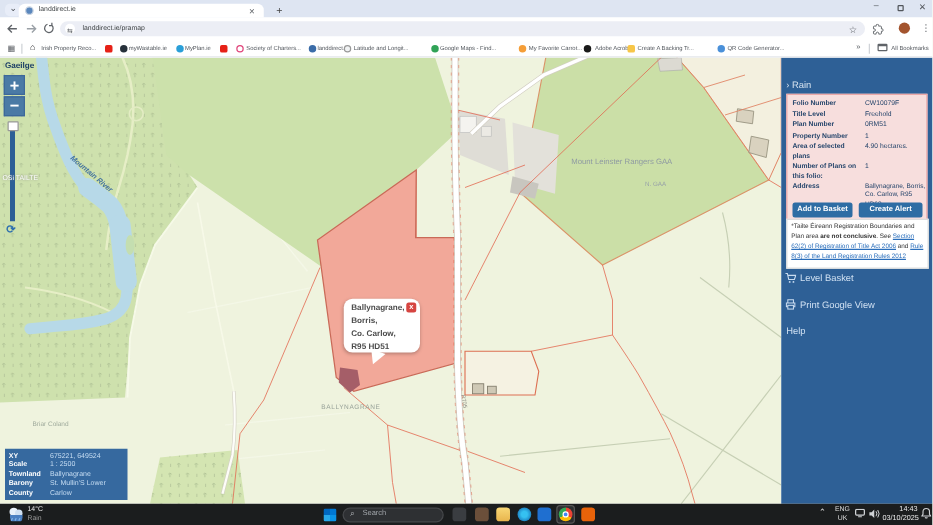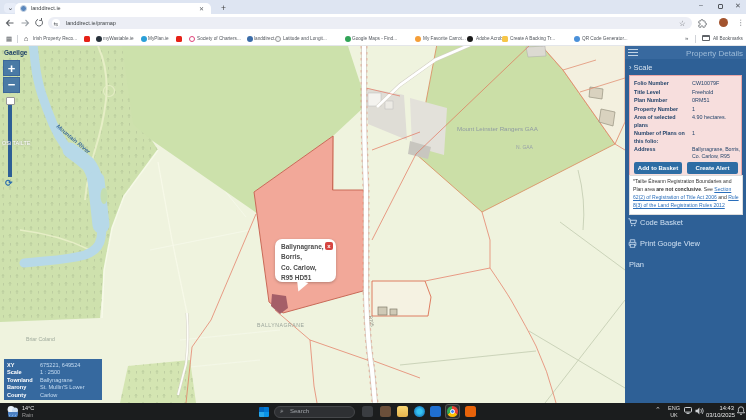--- a/index.html
+++ b/index.html
@@ -189,29 +189,21 @@
       </div>
   </div>
 
   <div class="abs" id="popup">
     <div id="popuptext">Ballynagrane,<br>Borris,<br>Co. Carlow,<br>R95 HD51</div>
     <div id="popupx">x</div>
     <div id="popuptail"></div>
   </div>
 
   <div class="abs" id="panel">
-    <div id="ptitlebar">
-      <div style="position:absolute; left:3px; top:2.5px; width:10px; height:8px;">
-        <div style="height:1.6px; background:#c2d4e6; margin-bottom:1.5px;"></div>
-        <div style="height:1.6px; background:#c2d4e6; margin-bottom:1.5px;"></div>
-        <div style="height:1.6px; background:#c2d4e6;"></div>
-      </div>
-      <div id="ptitle">Property Details</div>
-    </div>
-    <div id="pback">› Scale</div>
+    <div id="pback">› Rain</div>
     <div id="pinkbox">
       <div class="prow plab" style="left:4px; top:4px;">Folio Number</div>
       <div class="prow" style="left:62px; top:4px;">CW10079F</div>
       <div class="prow plab" style="left:4px; top:12.5px;">Title Level</div>
       <div class="prow" style="left:62px; top:12.5px;">Freehold</div>
       <div class="prow plab" style="left:4px; top:21px;">Plan Number</div>
       <div class="prow" style="left:62px; top:21px;">0RM51</div>
       <div class="prow plab" style="left:4px; top:29.5px;">Property Number</div>
       <div class="prow" style="left:62px; top:29.5px;">1</div>
       <div class="prow plab" style="left:4px; top:38px; width:52px;">Area of selected plans</div>
@@ -222,27 +214,27 @@
       <div class="prow" style="left:62px; top:70px; width:52px; font-size:5.2px;">Ballynagrane, Borris, Co. Carlow, R95 HD68</div>
       <div class="btn" style="left:4px; top:86px; width:48px; height:12px; line-height:12px;">Add to Basket</div>
       <div class="btn" style="left:57px; top:86px; width:51px; height:12px; line-height:12px;">Create Alert</div>
     </div>
     <div id="whitebox">*Tailte Éireann Registration Boundaries and Plan area <b>are not conclusive</b>. See <a>Section 62(2) of Registration of Title Act 2006</a> and <a>Rule 8(3) of the Land Registration Rules 2012</a></div>
     <svg style="position:absolute; left:3px; top:172px;" width="9" height="9" viewBox="0 0 24 24">
         <path d="M1 2h4l3 13h12l3-9H6" fill="none" stroke="#c9dcf0" stroke-width="2.4"></path>
         <circle cx="10" cy="20" r="2" fill="#c9dcf0"></circle>
         <circle cx="18" cy="20" r="2" fill="#c9dcf0"></circle>
       </svg>
-    <div class="prowlink" style="left:15px; top:172px;">Code Basket</div>
+    <div class="prowlink" style="left:15px; top:172px;">Level Basket</div>
     <svg style="position:absolute; left:3px; top:193px;" width="9" height="9" viewBox="0 0 24 24">
         <path d="M6 8V2h12v6M6 17H3V9h18v8h-3" fill="none" stroke="#c9dcf0" stroke-width="2.2"></path>
         <rect x="6" y="14" width="12" height="8" fill="none" stroke="#c9dcf0" stroke-width="2.2"></rect>
       </svg>
     <div class="prowlink" style="left:15px; top:193px;">Print Google View</div>
-    <div class="prowlink" style="left:4px; top:214px;">Plan</div>
+    <div class="prowlink" style="left:4px; top:214px;">Help</div>
   </div>
 
   <div class="abs" id="tabstrip"></div>
   <div class="abs" id="tabchev">⌄</div>
   <div class="abs" id="tab"></div>
   <div class="abs" style="left:20px; top:5px; width:7px; height:7px; border-radius:50%; background:#5a87bd; border:1px solid #c9d4e2;"></div>
   <div class="abs" id="tabtitle">landdirect.ie</div>
   <div class="abs" style="left:199px; top:4.5px; font-size:6px; color:#5f6368;">✕</div>
   <div class="abs" style="left:221px; top:2.5px; font-size:8.5px; color:#444;">+</div>
   <div class="abs" style="left:699px; top:0.5px; font-size:7px; color:#52565c;">–</div>

